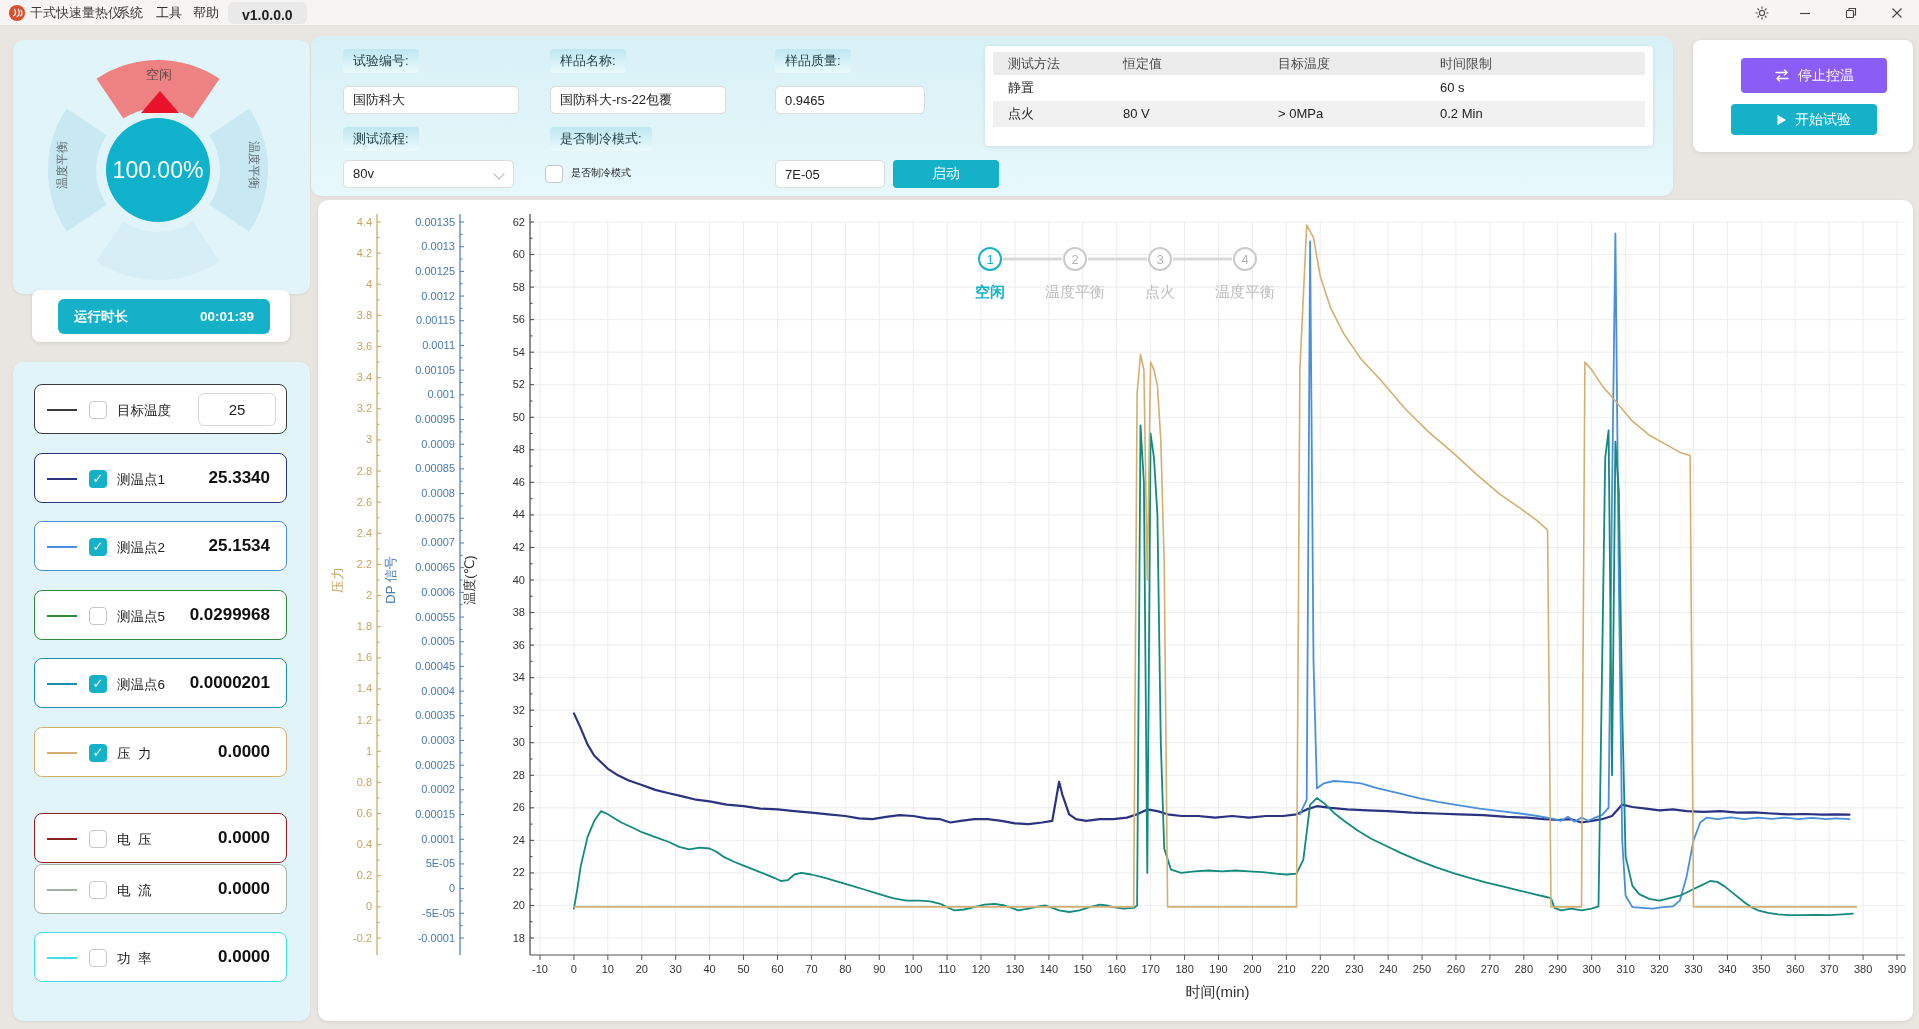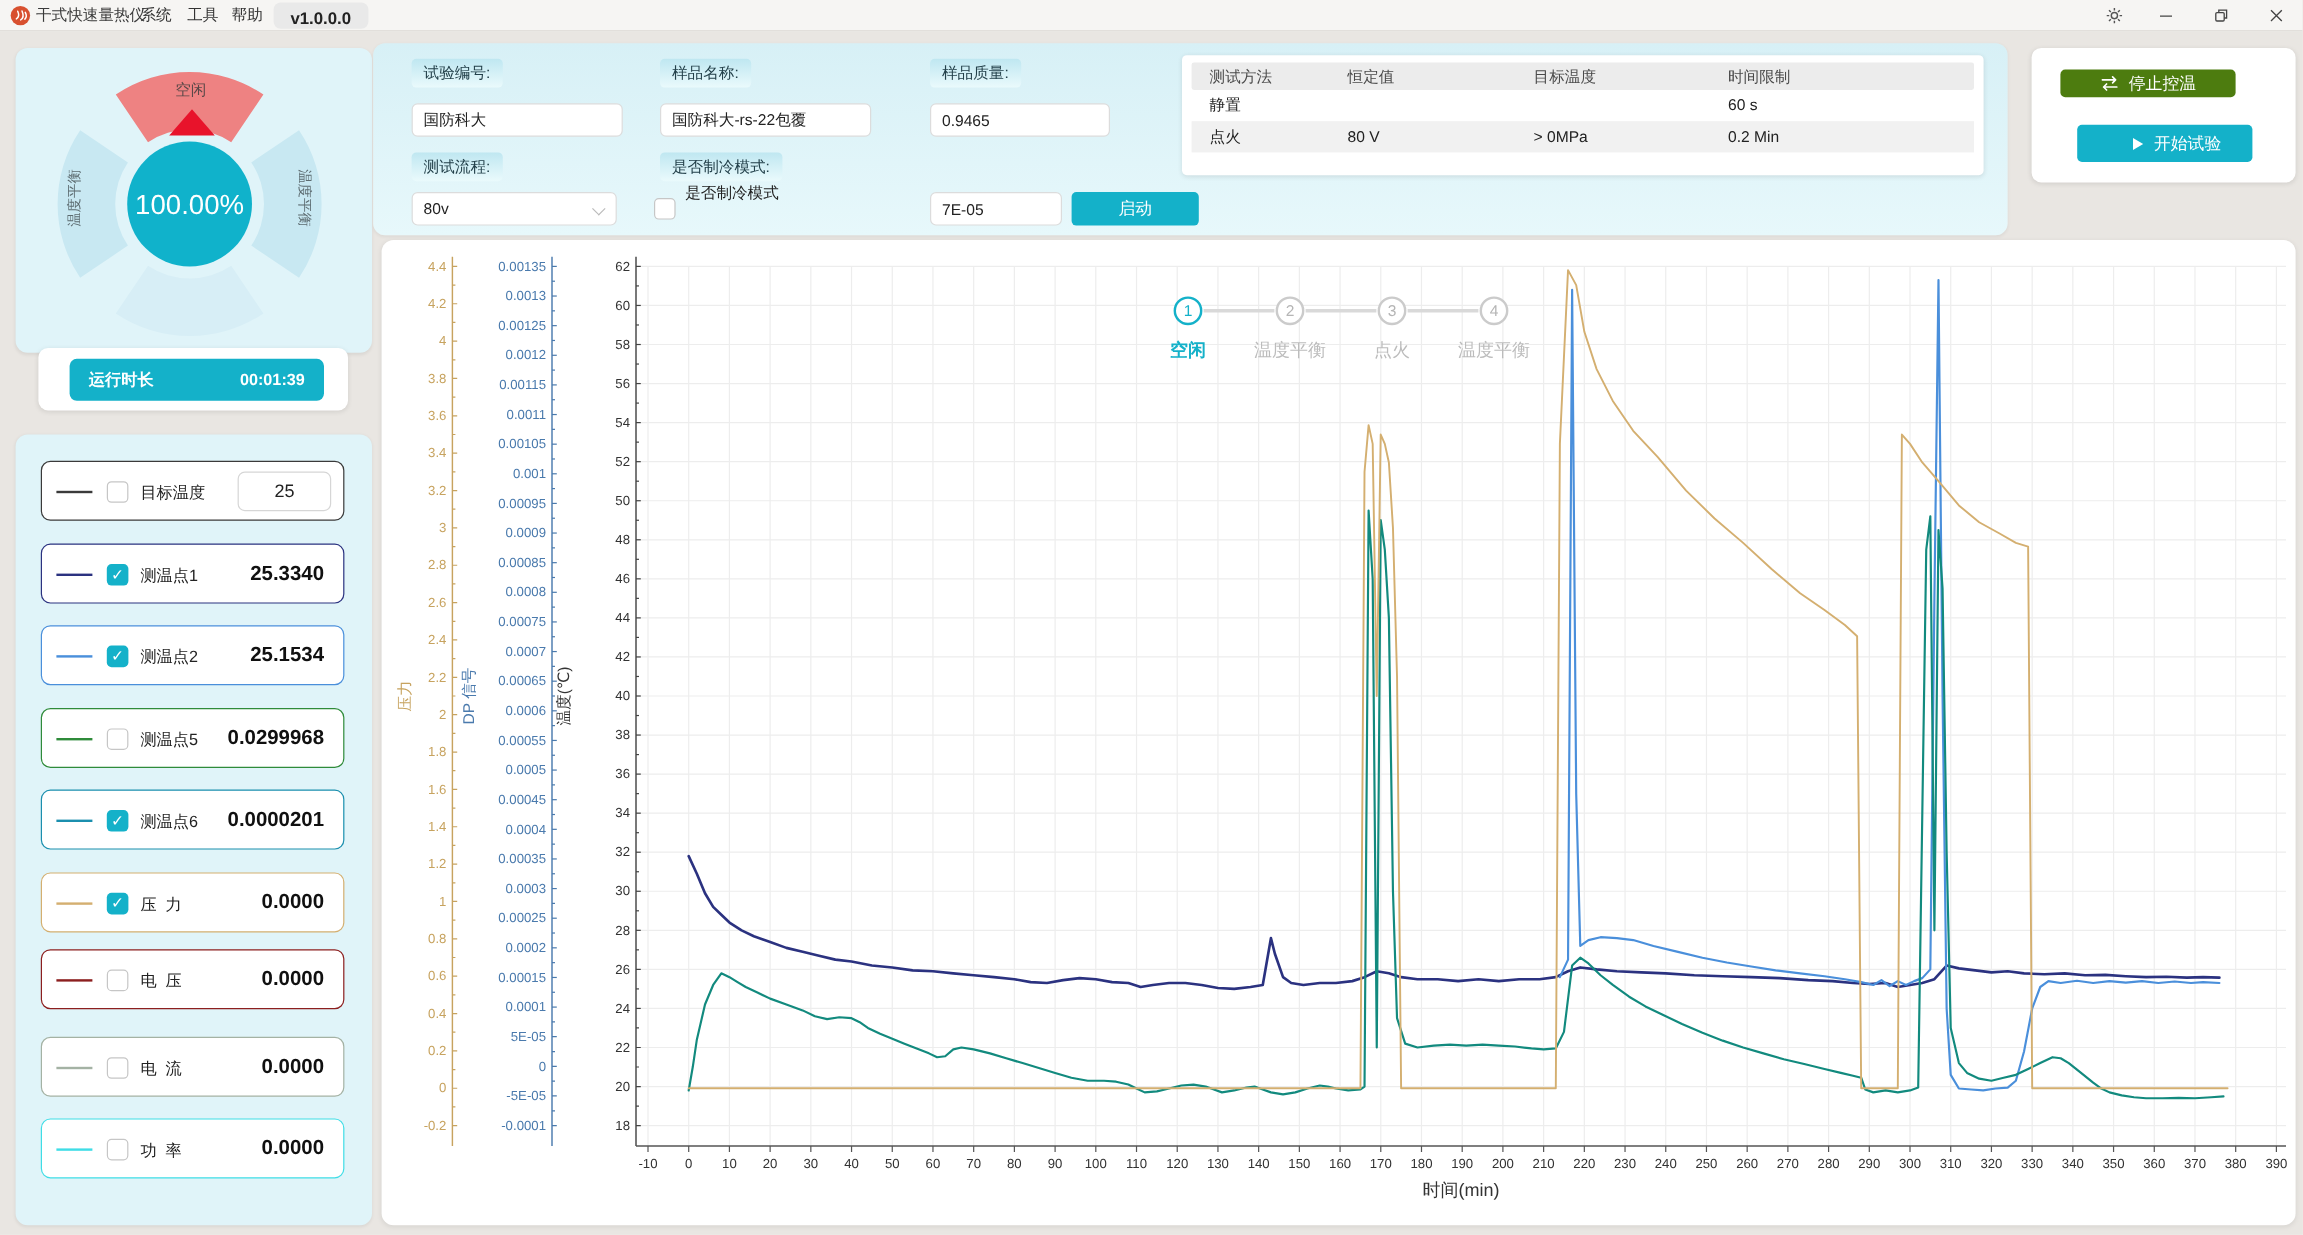--- a/index.html
+++ b/index.html
@@ -140,21 +140,21 @@
         <span class="cbx on" style="left: 54px; top: 16px; background: rgb(20, 177, 201);">✓</span>
         <span class="lg-label">测温点6</span>
         <span class="lg-val">0.0000201</span>
       </div>
       <div class="lrow" style="top: 364.5px; border-color: rgb(212, 175, 112);">
         <span class="lg-line" style="background: rgb(212, 175, 112);"></span>
         <span class="cbx on" style="left: 54px; top: 16px; background: rgb(20, 177, 201);">✓</span>
         <span class="lg-label">压  力</span>
         <span class="lg-val">0.0000</span>
       </div>
-      <div class="lrow" style="top: 429px; border-color: rgb(140, 31, 31);">
+      <div class="lrow" style="top: 451px; border-color: rgb(140, 31, 31);">
         <span class="lg-line" style="background: rgb(140, 31, 31);"></span>
         <span class="cbx" style="left: 54px; top: 16px;"></span>
         <span class="lg-label">电  压</span>
         <span class="lg-val">0.0000</span>
       </div>
       <div class="lrow" style="top: 501.5px; border-color: rgb(164, 178, 164);">
         <span class="lg-line" style="background: rgb(164, 178, 164);"></span>
         <span class="cbx" style="left: 54px; top: 16px;"></span>
         <span class="lg-label">电  流</span>
         <span class="lg-val">0.0000</span>
@@ -175,21 +175,21 @@
     <span class="flabel" style="left:464px;top:13px;">样品质量:</span>
     <input class="finput" style="left: 464px; top: 50px; width: 150px;" value="0.9465">
 
     <span class="flabel" style="left:32px;top:91px;">测试流程:</span>
     <div class="fselect" style="left:32px;top:124px;width:171px;">
       <span>80v</span>
       <span class="chev"></span>
     </div>
     <span class="flabel" style="left:239px;top:91px;">是否制冷模式:</span>
     <span class="cbx" style="left:234px;top:129px;"></span>
-    <span class="abs" style="left:260px;top:116px;font-size:13px;color:#222;">是否制冷模式</span>
+    <span class="abs" style="left:260px;top:130px;font-size:10px;color:#222;">是否制冷模式</span>
     <input class="finput" style="left: 464px; top: 124px; width: 110px;" value="7E-05">
     <button class="teal-btn" style="left:582px;top:124px;width:106px;height:28px;background:#14b1c9;">启动</button>
   </div>
 
   <div class="white-card" style="left:985px;top:46px;width:668px;height:100px;border-radius:4px;" id="method-table">
       <div class="mt-row" style="top: 6px; height: 23px; line-height: 23px; background: rgb(236, 236, 236); border-radius: 2px;">
         <span class="mt-cell" style="left: 15px; color: rgb(74, 74, 74);">测试方法</span>
         <span class="mt-cell" style="left: 130px; color: rgb(74, 74, 74);">恒定值</span>
         <span class="mt-cell" style="left: 285px; color: rgb(74, 74, 74);">目标温度</span>
         <span class="mt-cell" style="left: 447px; color: rgb(74, 74, 74);">时间限制</span>
@@ -202,21 +202,21 @@
       </div>
       <div class="mt-row" style="top: 55px; height: 26px; line-height: 26px; background: rgb(241, 241, 241);">
         <span class="mt-cell" style="left: 15px; color: rgb(34, 34, 34);">点火</span>
         <span class="mt-cell" style="left: 130px; color: rgb(34, 34, 34);">80 V</span>
         <span class="mt-cell" style="left: 285px; color: rgb(34, 34, 34);">&gt; 0MPa</span>
         <span class="mt-cell" style="left: 447px; color: rgb(34, 34, 34);">0.2 Min</span>
       </div>
     </div>
 
   <div class="white-card" style="left:1693px;top:40px;width:220px;height:112px;">
-    <button class="teal-btn" style="left:24px;top:18px;width:146px;height:23px;background:#4d7c0f;">
+    <button class="teal-btn" style="left:48px;top:18px;width:146px;height:35px;background:#8b5cf6;">
       <span style="display:flex;">
         <svg width="16" height="13" viewBox="0 0 16 13" fill="none" stroke="#fff" stroke-width="1.4" stroke-linecap="round" stroke-linejoin="round">
             <path d="M2 3.5h11M10.5 1L13 3.5 10.5 6M14 9.5H3M5.5 7L3 9.5 5.5 12"></path>
           </svg>
       </span>
       <span>停止控温</span>
     </button>
     <button class="teal-btn" style="left:38px;top:64px;width:146px;height:31px;background:#14b1c9;padding-left:19px;">
       <span style="display:flex;">
         <svg width="11" height="12" viewBox="0 0 11 12">

